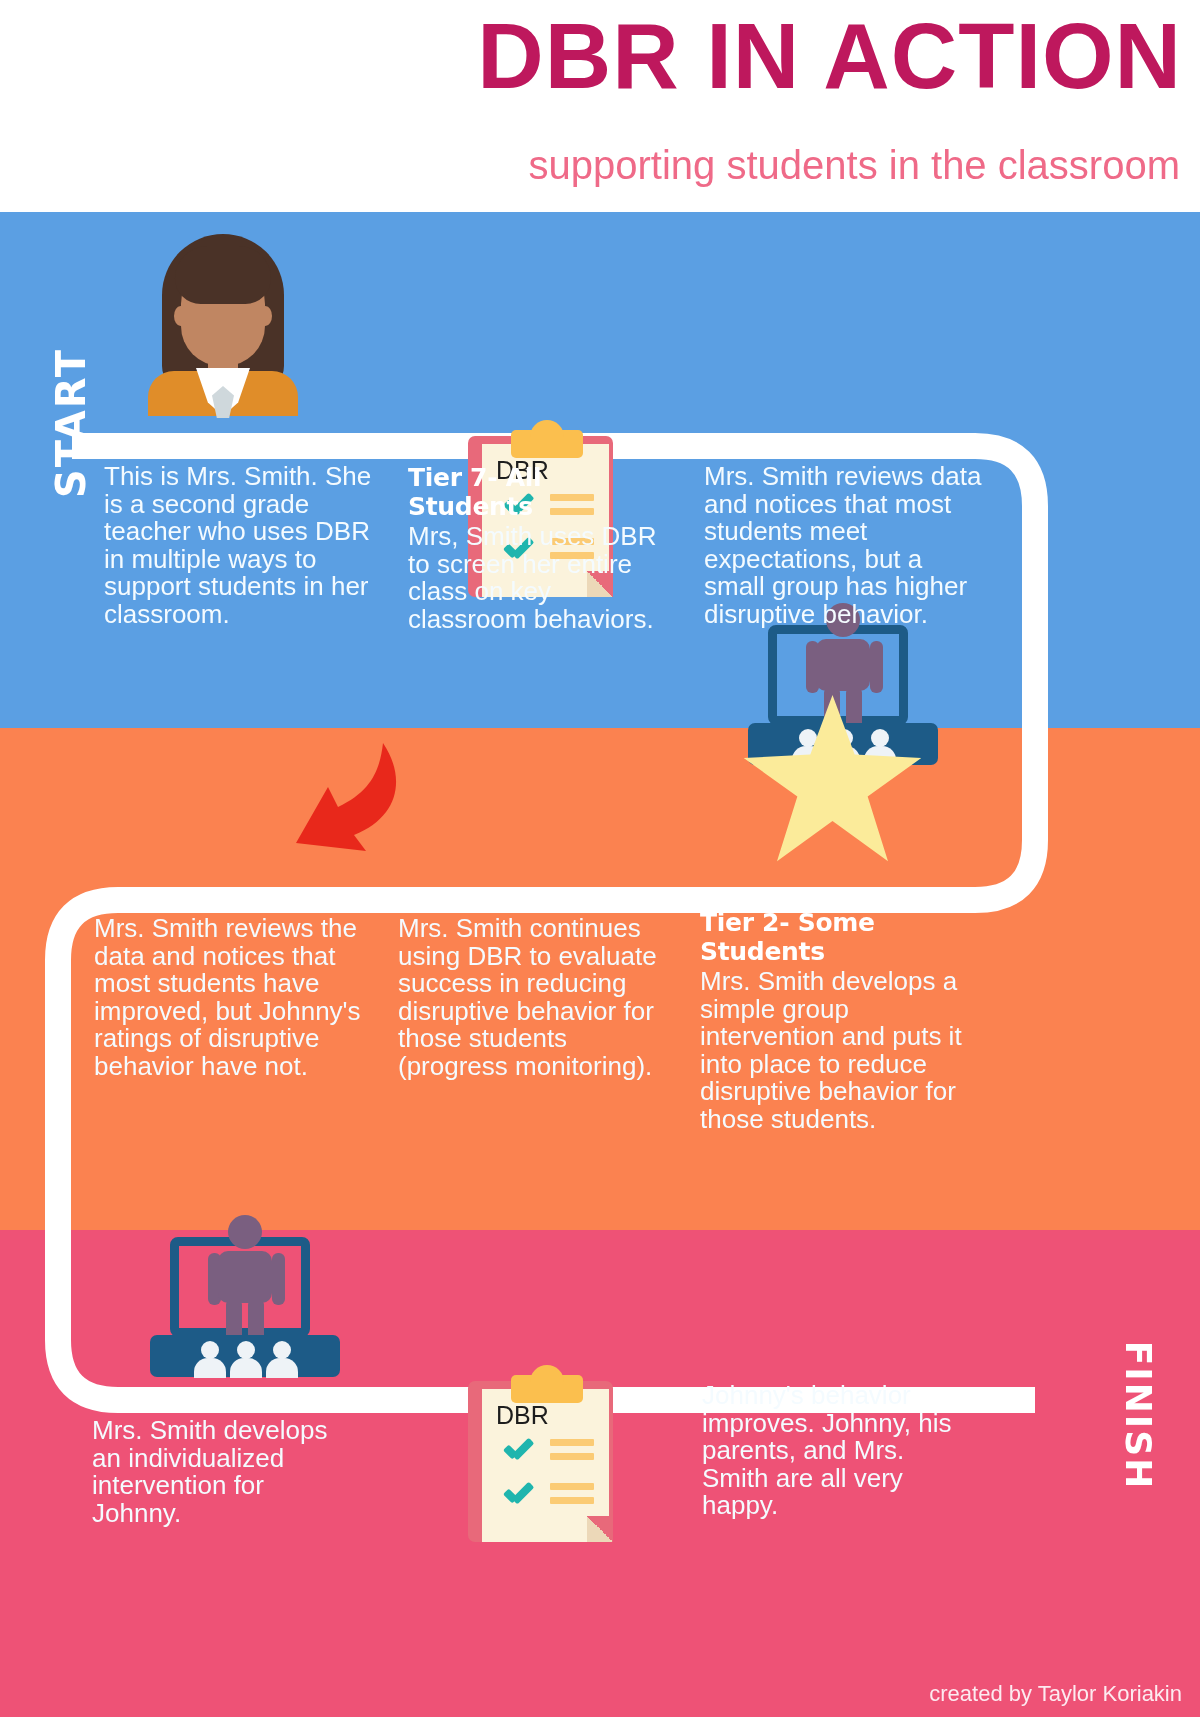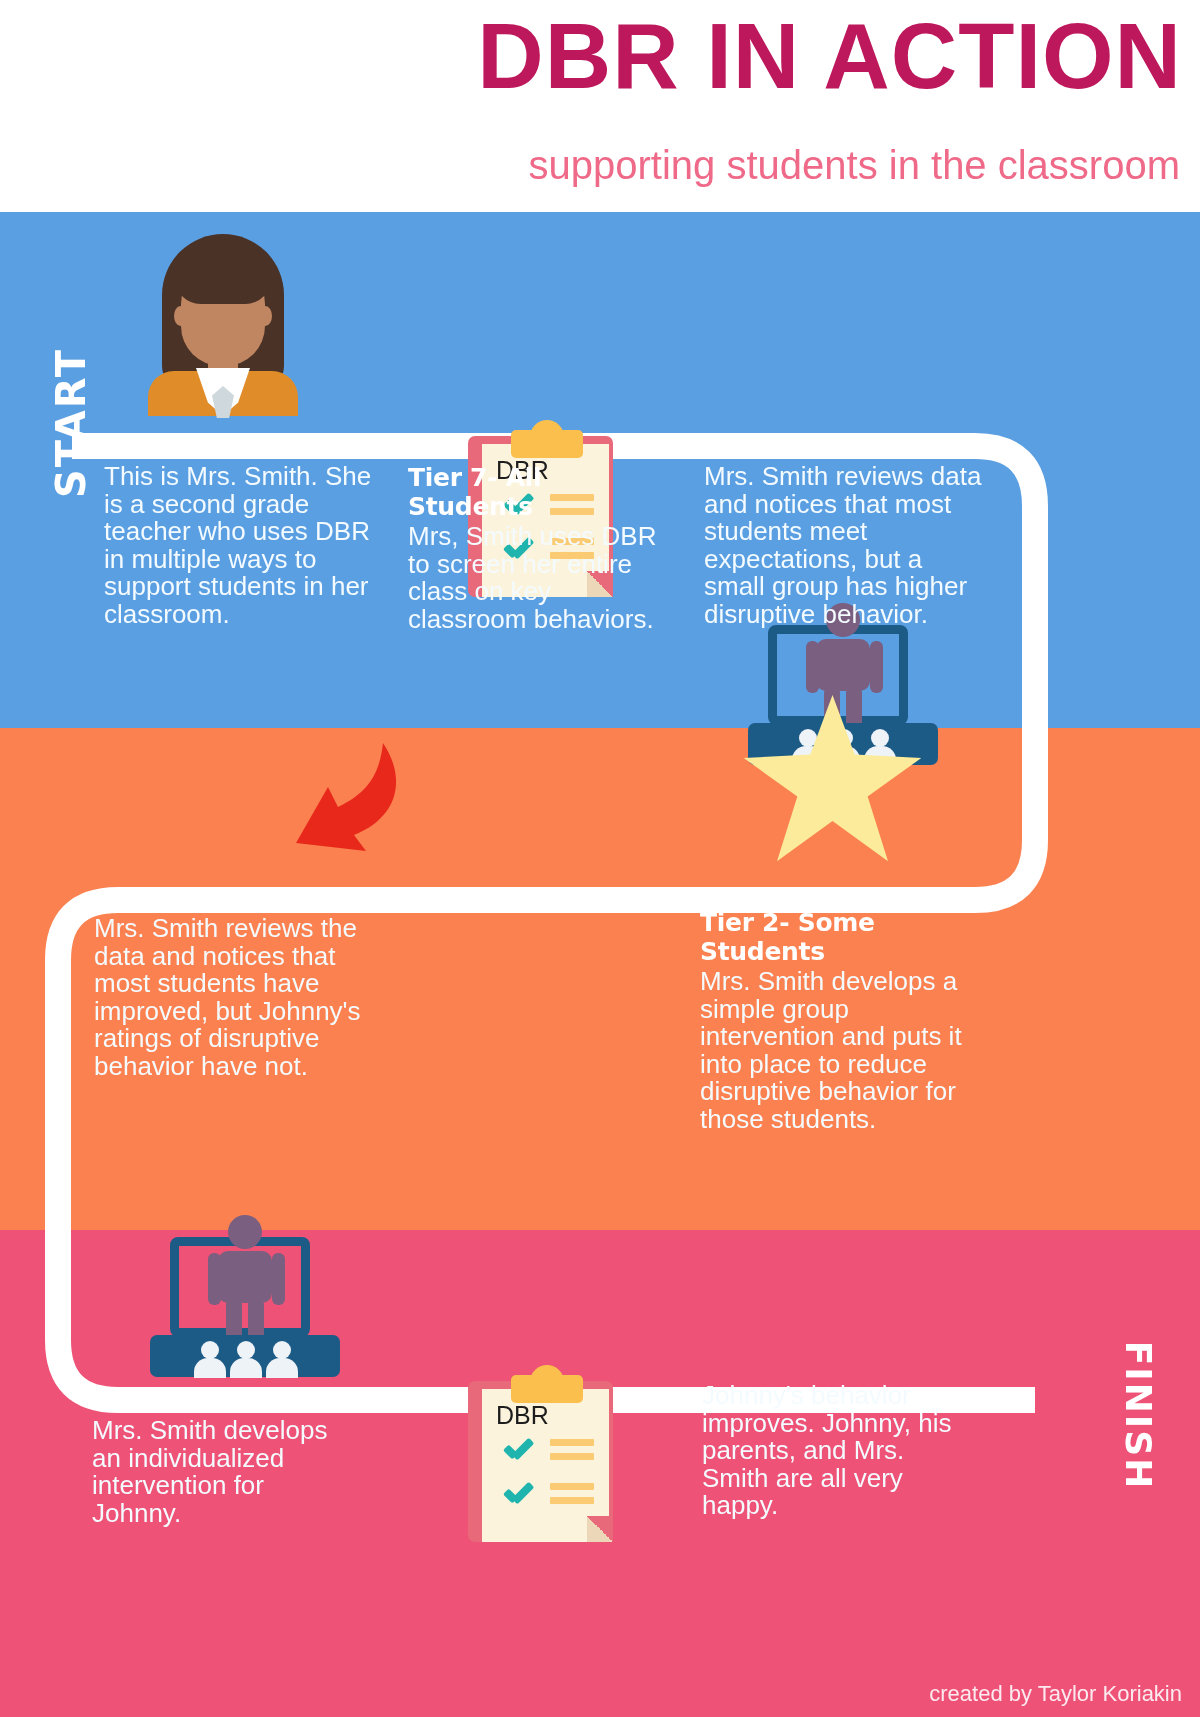--- a/index.html
+++ b/index.html
@@ -243,20 +243,23 @@
     <div class="line" style="left:82px; top:116px; width:44px;"></div>
     <div class="line" style="left:82px; top:130px; width:44px;"></div>
     <div class="fold"></div>
   </div>
 
   <div class="icon star" style="left:740px; top:695px;"></div>
 
   <div class="col" style="left:94px; top:915px; width:268px;">
     <p>Mrs. Smith reviews the data and notices that most students have improved, but Johnny's ratings of disruptive behavior have not.</p>
   </div>
+  <div class="col" style="left:398px; top:915px; width:275px;">
+    <p>Mrs. Smith continues using DBR to evaluate success in reducing disruptive  behavior for those students (progress monitoring).</p>
+  </div>
   <div class="col" style="left:700px; top:908px; width:290px;">
     <h3>Tier 2- Some Students</h3>
     <p>Mrs. Smith develops a simple group intervention and puts it into place to reduce disruptive behavior for those students.</p>
   </div>
 
   <div class="col" style="left:92px; top:1386px; width:268px;">
     <h3 style="text-align:left; padding-left:2px;">Tier 3- Individuals</h3>
     <p>Mrs. Smith develops an individualized intervention for Johnny.</p>
   </div>
   <div class="col" style="left:702px; top:1382px; width:270px;">

